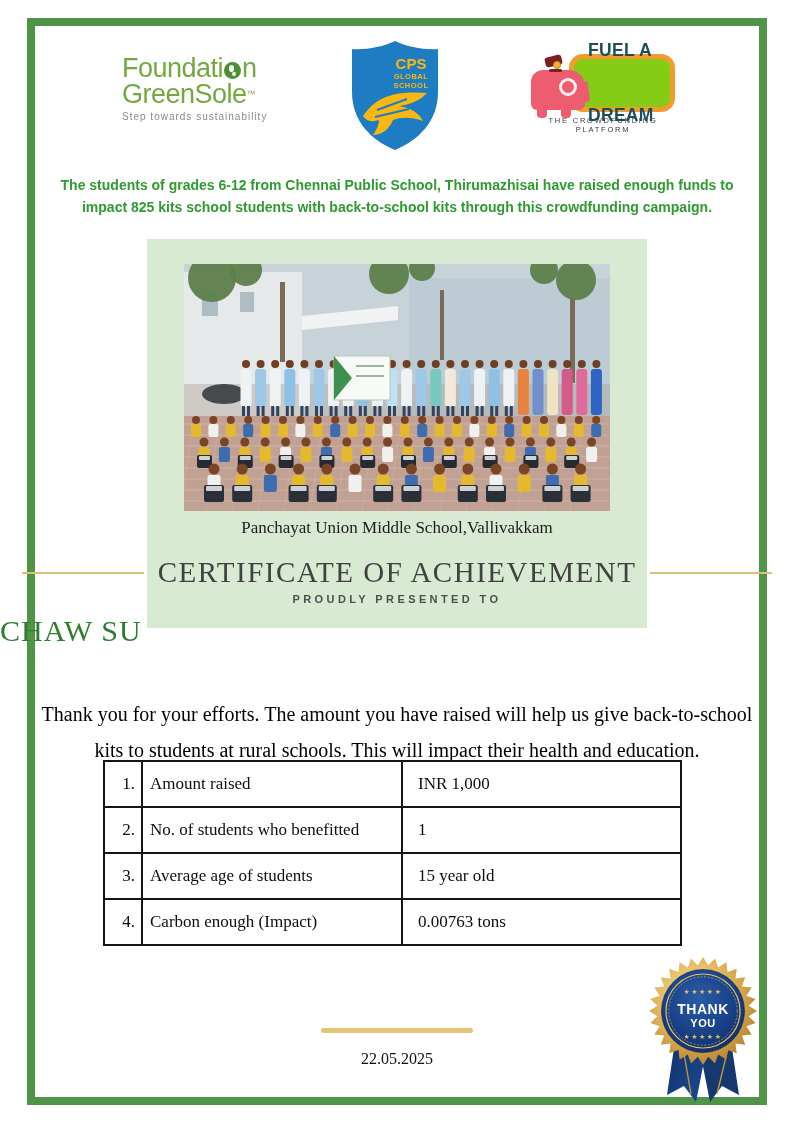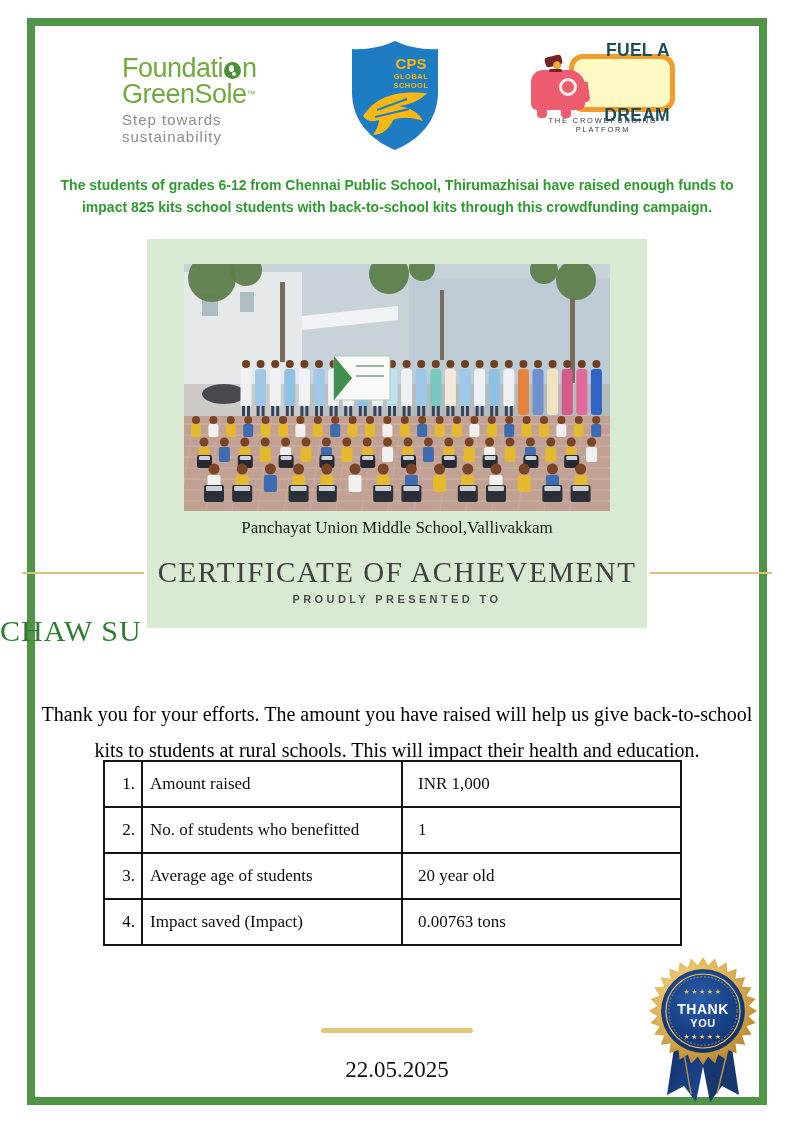--- a/index.html
+++ b/index.html
@@ -14,28 +14,28 @@
 
   .greensole { position:absolute; left:122px; top:55px; width:170px; }
   .gs-line { font-size:27px; line-height:26px; color:#73a93e; letter-spacing:-0.5px; }
   .gs-tm { font-size:9px; vertical-align:top; color:#73a93e; }
   .gs-globe { display:inline-block; width:17px; height:17px; border-radius:50%;
               background:#4e8f34; position:relative; vertical-align:-2px; margin:0 1px; }
   .gs-globe::before { content:""; position:absolute; left:5px; top:3px; width:5px; height:7px;
               border-radius:50%; background:#fff; }
   .gs-globe::after { content:""; position:absolute; left:8px; top:10px; width:4px; height:4px;
               border-radius:50%; background:#fff; }
-  .gs-tagline { margin-top:4px; font-size:15px; letter-spacing:1px; color:#85907f; }
+  .gs-tagline { margin-top:4px; font-size:10px; letter-spacing:1px; color:#85907f; }
 
   .cps { position:absolute; left:349px; top:38px; width:92px; height:114px; }
 
   .fad { position:absolute; left:527px; top:48px; width:152px; height:84px; }
   .fad-box { position:absolute; left:42px; top:6px; width:106px; height:58px;
-             border:5px solid #f09d2e; border-radius:14px; background:#fef9c3;
-             display:flex; flex-direction:column; justify-content:center; align-items:flex-end;
+             border:5px solid #f09d2e; border-radius:14px; background:#84cc16;
+             display:flex; flex-direction:column; justify-content:center; align-items:flex-start;
              padding-left:14px; z-index:1;gap:48px; }
   .fad-box .l { font-weight:bold; font-size:17.5px; line-height:17px; color:#1d4f5a; letter-spacing:0.3px; }
   .elephant { position:absolute; left:2px; top:8px; width:62px; height:64px; z-index:2; }
   .el-body { position:absolute; left:2px; top:14px; width:54px; height:40px; background:#ee5c70;
              border-radius:12px 16px 6px 6px; }
   .el-ear { position:absolute; left:30px; top:22px; width:18px; height:18px; border:3px solid #fff;
             border-radius:50%; opacity:.9; }
   .el-trunk { position:absolute; left:52px; top:26px; width:8px; height:20px; background:#ee5c70;
               border-radius:0 0 6px 6px; transform:rotate(-8deg); }
   .el-leg1,.el-leg2 { position:absolute; top:52px; width:10px; height:10px; background:#ee5c70;
@@ -79,21 +79,21 @@
   .kits-table { position:absolute; left:103px; top:760px; border-collapse:collapse; z-index:2; }
   .kits-table td { border:2px solid #141414; font-family:"Liberation Serif", serif;
                    font-size:17px; color:#0d0d0d; height:46px; vertical-align:middle; }
   .kits-table td.num { width:38px; text-align:right; padding-right:6px; }
   .kits-table td.lbl { width:260px; padding-left:7px; }
   .kits-table td.val { width:279px; padding-left:15px;margin-left:10px; }
 
   
   .date-block { position:absolute; top:1028px; left:0; right:0; text-align:center; z-index:2; }
   .date-line { width:152px; height:5px; border-radius:3px; background:#e3c678; margin:0 auto; }
-  .date-text { margin-top:24px; font-family:"Liberation Serif", serif; font-size:23px; color:#111; }
+  .date-text { margin-top:17px; font-family:"Liberation Serif", serif; font-size:16px; color:#111; }
 
   .badge { position:absolute; left:645px; top:956px; width:116px; height:150px; z-index:5; }
 </style>
 </head>
 <body>
 
 <div class="frame"></div>
 
 <div class="logos">
 
@@ -451,25 +451,25 @@
       <td class="val">INR 1,000</td>
     </tr>
     <tr>
       <td class="num">2.</td>
       <td class="lbl">No. of students who benefitted</td>
       <td class="val">1</td>
     </tr>
     <tr>
       <td class="num">3.</td>
       <td class="lbl">Average age of students</td>
-      <td class="val">20 year old</td>
+      <td class="val">15 year old</td>
     </tr>
     <tr>
       <td class="num">4.</td>
-      <td class="lbl">Impact saved (Impact)</td>
+      <td class="lbl">Carbon enough (Impact)</td>
       <td class="val">0.00763 tons</td>
     </tr>
   </tbody>
 </table>
 
 <div class="date-block">
   <div class="date-line"></div>
   <div class="date-text">22.05.2025</div>
 </div>
 

